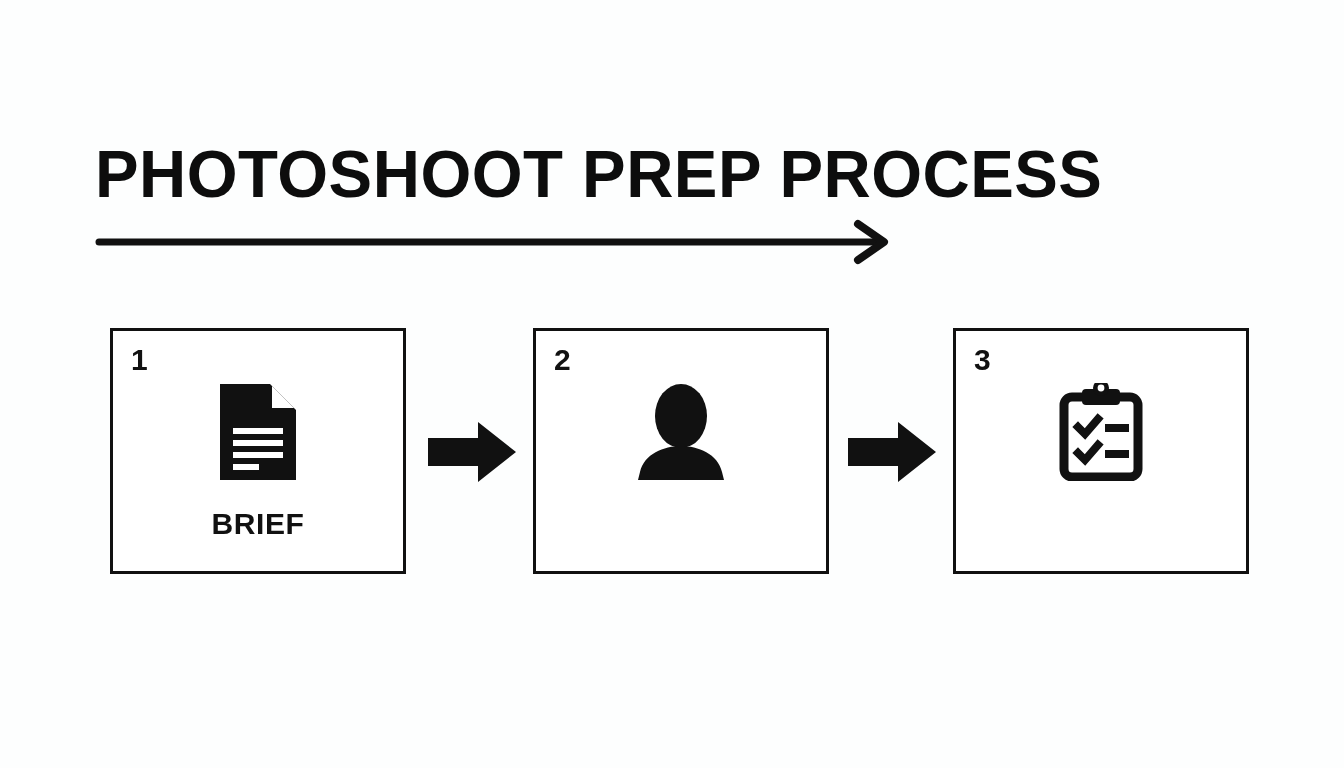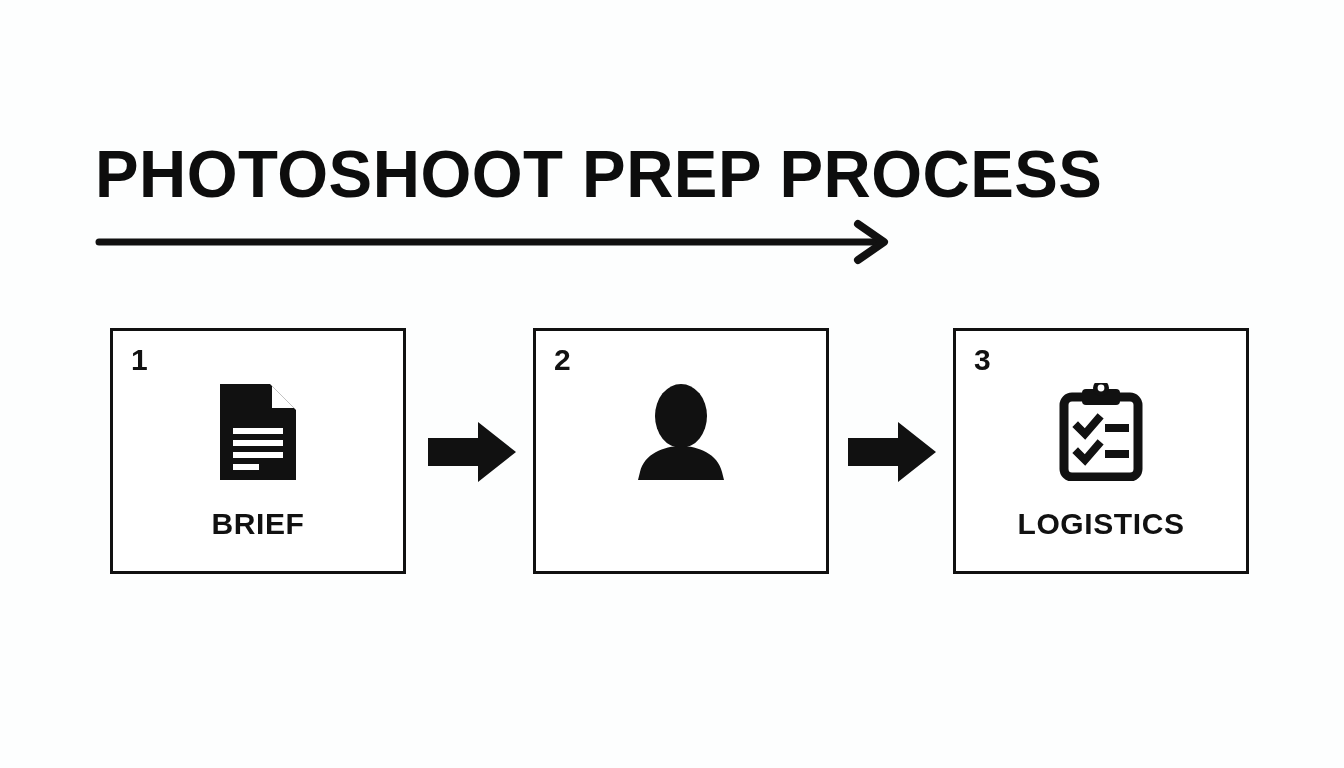--- a/index.html
+++ b/index.html
@@ -179,16 +179,15 @@
         <circle cx="43" cy="5" r="3.4" fill="#ffffff"></circle>
 
         <polyline points="20,44 27,51 40,36" fill="none" stroke="#111111" stroke-width="8" stroke-linecap="square" stroke-linejoin="miter"></polyline>
         <rect x="47" y="41" width="24" height="8" fill="#111111"></rect>
 
         <polyline points="20,70 27,77 40,62" fill="none" stroke="#111111" stroke-width="8" stroke-linecap="square" stroke-linejoin="miter"></polyline>
         <rect x="47" y="67" width="24" height="8" fill="#111111"></rect>
       </svg>
     </div>
 
-    <div class="card-label">LOGISTICS</div>
   </div>
 
 </div>
 
 </body></html>

